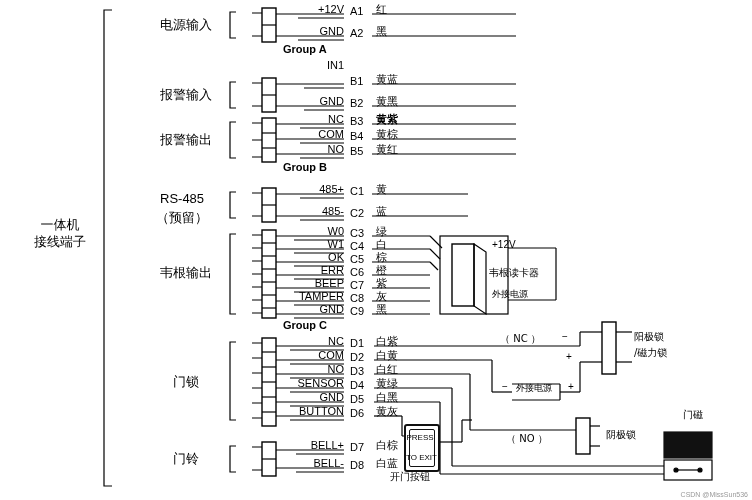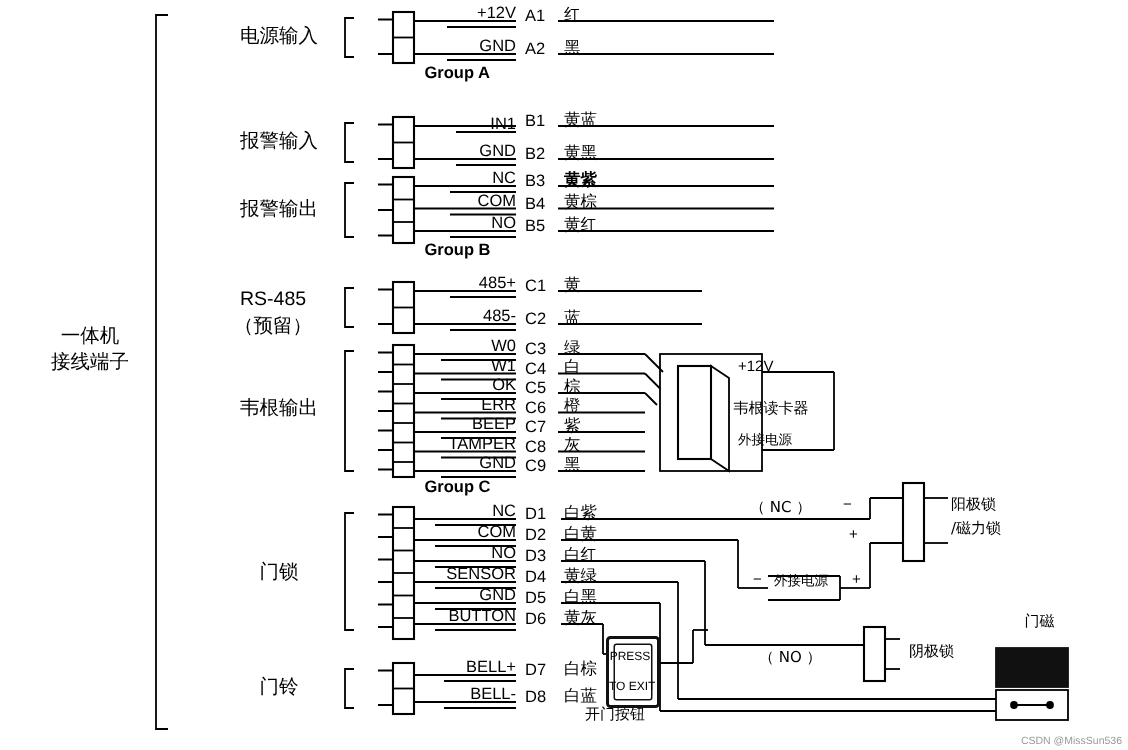--- a/index.html
+++ b/index.html
@@ -231,21 +231,21 @@
   <div class="lbl group-title" style="left:283px;top:478px;margin-top:39px;">Group D</div>
 
   <div class="lbl f11 rt" style="left:288px;top:4px;width:56px;">+12V</div>
   <div class="lbl f11" style="left:350px;top:6px;">A1</div>
   <div class="lbl zh f11" style="left:376px;top:4px;">红</div>
 
   <div class="lbl f11 rt" style="left:288px;top:26px;width:56px;">GND</div>
   <div class="lbl f11" style="left:350px;top:28px;">A2</div>
   <div class="lbl zh f11" style="left:376px;top:26px;">黑</div>
 
-  <div class="lbl f11 rt" style="left:288px;top:78px;width:56px;">IN1</div>
+  <div class="lbl f11 rt" style="left:288px;top:60px;width:56px;">IN1</div>
   <div class="lbl f11" style="left:350px;top:76px;">B1</div>
   <div class="lbl zh f11" style="left:376px;top:74px;">黄蓝</div>
 
   <div class="lbl f11 rt" style="left:288px;top:96px;width:56px;">GND</div>
   <div class="lbl f11" style="left:350px;top:98px;">B2</div>
   <div class="lbl zh f11" style="left:376px;top:96px;">黄黑</div>
 
   <div class="lbl f11 rt" style="left:288px;top:114px;width:56px;">NC</div>
   <div class="lbl f11" style="left:350px;top:116px;">B3</div>
   <div class="lbl zh f11" style="left:376px;top:114px;font-weight:bold;">黄紫</div>

